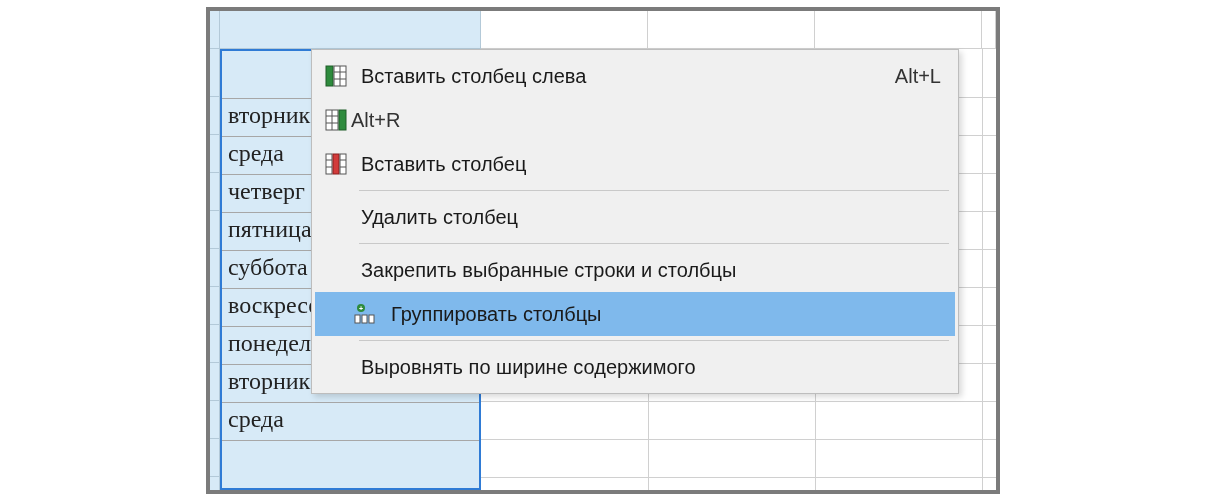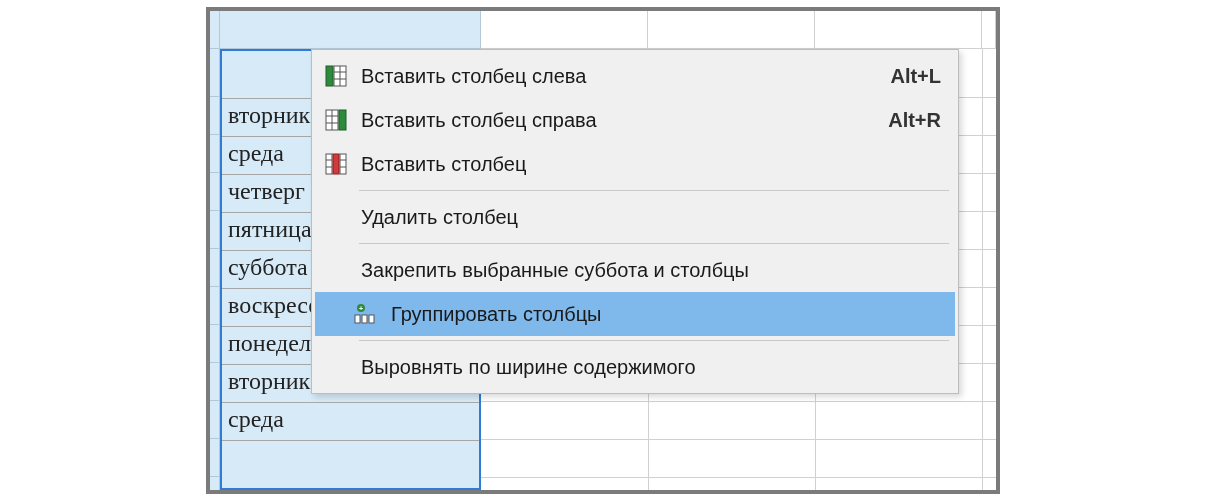--- a/index.html
+++ b/index.html
@@ -128,21 +128,21 @@
     background: #7fb9ec;
     padding-left: 36px;
   }
   .menu-icon {
     width: 30px;
     display: flex;
     align-items: center;
     justify-content: center;
   }
   .menu-label { flex: 1; padding-left: 10px; }
-  .menu-shortcut { color: #333; font-size: 20px; padding-right: 6px; font-weight: bold; }
+  .menu-shortcut { color: #333; font-size: 20px; padding-right: 6px; }
   .menu-separator {
     height: 1px;
     background: #c9c9c9;
     margin: 4px 6px 4px 44px;
   }
 
   svg { display: block; }
 </style>
 </head>
 <body>
@@ -225,21 +225,20 @@
     <div class="menu-item">
       <span class="menu-icon">
         <svg width="22" height="22" viewBox="0 0 22 22">
           <rect x="1" y="1" width="12" height="20" fill="#fff" stroke="#555"></rect>
           <line x1="7" y1="1" x2="7" y2="21" stroke="#555"></line>
           <line x1="1" y1="7" x2="13" y2="7" stroke="#555"></line>
           <line x1="1" y1="14" x2="13" y2="14" stroke="#555"></line>
           <rect x="14" y="1" width="7" height="20" fill="#2e8b3d" stroke="#1f5d28"></rect>
         </svg>
       </span>
-      <span class="menu-label">Вставить столбец справа</span>
       <span class="menu-shortcut">Alt+R</span>
     </div>
 
     <div class="menu-item">
       <span class="menu-icon">
         <svg width="22" height="22" viewBox="0 0 22 22">
           <rect x="1" y="1" width="6" height="20" fill="#fff" stroke="#555"></rect>
           <rect x="8" y="1" width="6" height="20" fill="#d23b3b" stroke="#8a1f1f"></rect>
           <rect x="15" y="1" width="6" height="20" fill="#fff" stroke="#555"></rect>
           <line x1="1" y1="7" x2="7" y2="7" stroke="#555"></line>
@@ -256,21 +255,21 @@
 
     <div class="menu-item">
       <span class="menu-icon"></span>
       <span class="menu-label">Удалить столбец</span>
     </div>
 
     <div class="menu-separator"></div>
 
     <div class="menu-item">
       <span class="menu-icon"></span>
-      <span class="menu-label">Закрепить выбранные суббота и столбцы</span>
+      <span class="menu-label">Закрепить выбранные строки и столбцы</span>
     </div>
 
     <div class="menu-item highlighted">
       <span class="menu-icon">
         <svg width="24" height="20" viewBox="0 0 24 20">
           <circle cx="7" cy="4" r="4" fill="#2e8b3d"></circle>
           <text x="7" y="7" text-anchor="middle" font-size="7" fill="#fff" font-weight="bold">+</text>
           <rect x="1" y="11" width="5" height="8" fill="#fff" stroke="#555"></rect>
           <rect x="8" y="11" width="5" height="8" fill="#fff" stroke="#555"></rect>
           <rect x="15" y="11" width="5" height="8" fill="#fff" stroke="#555"></rect>

